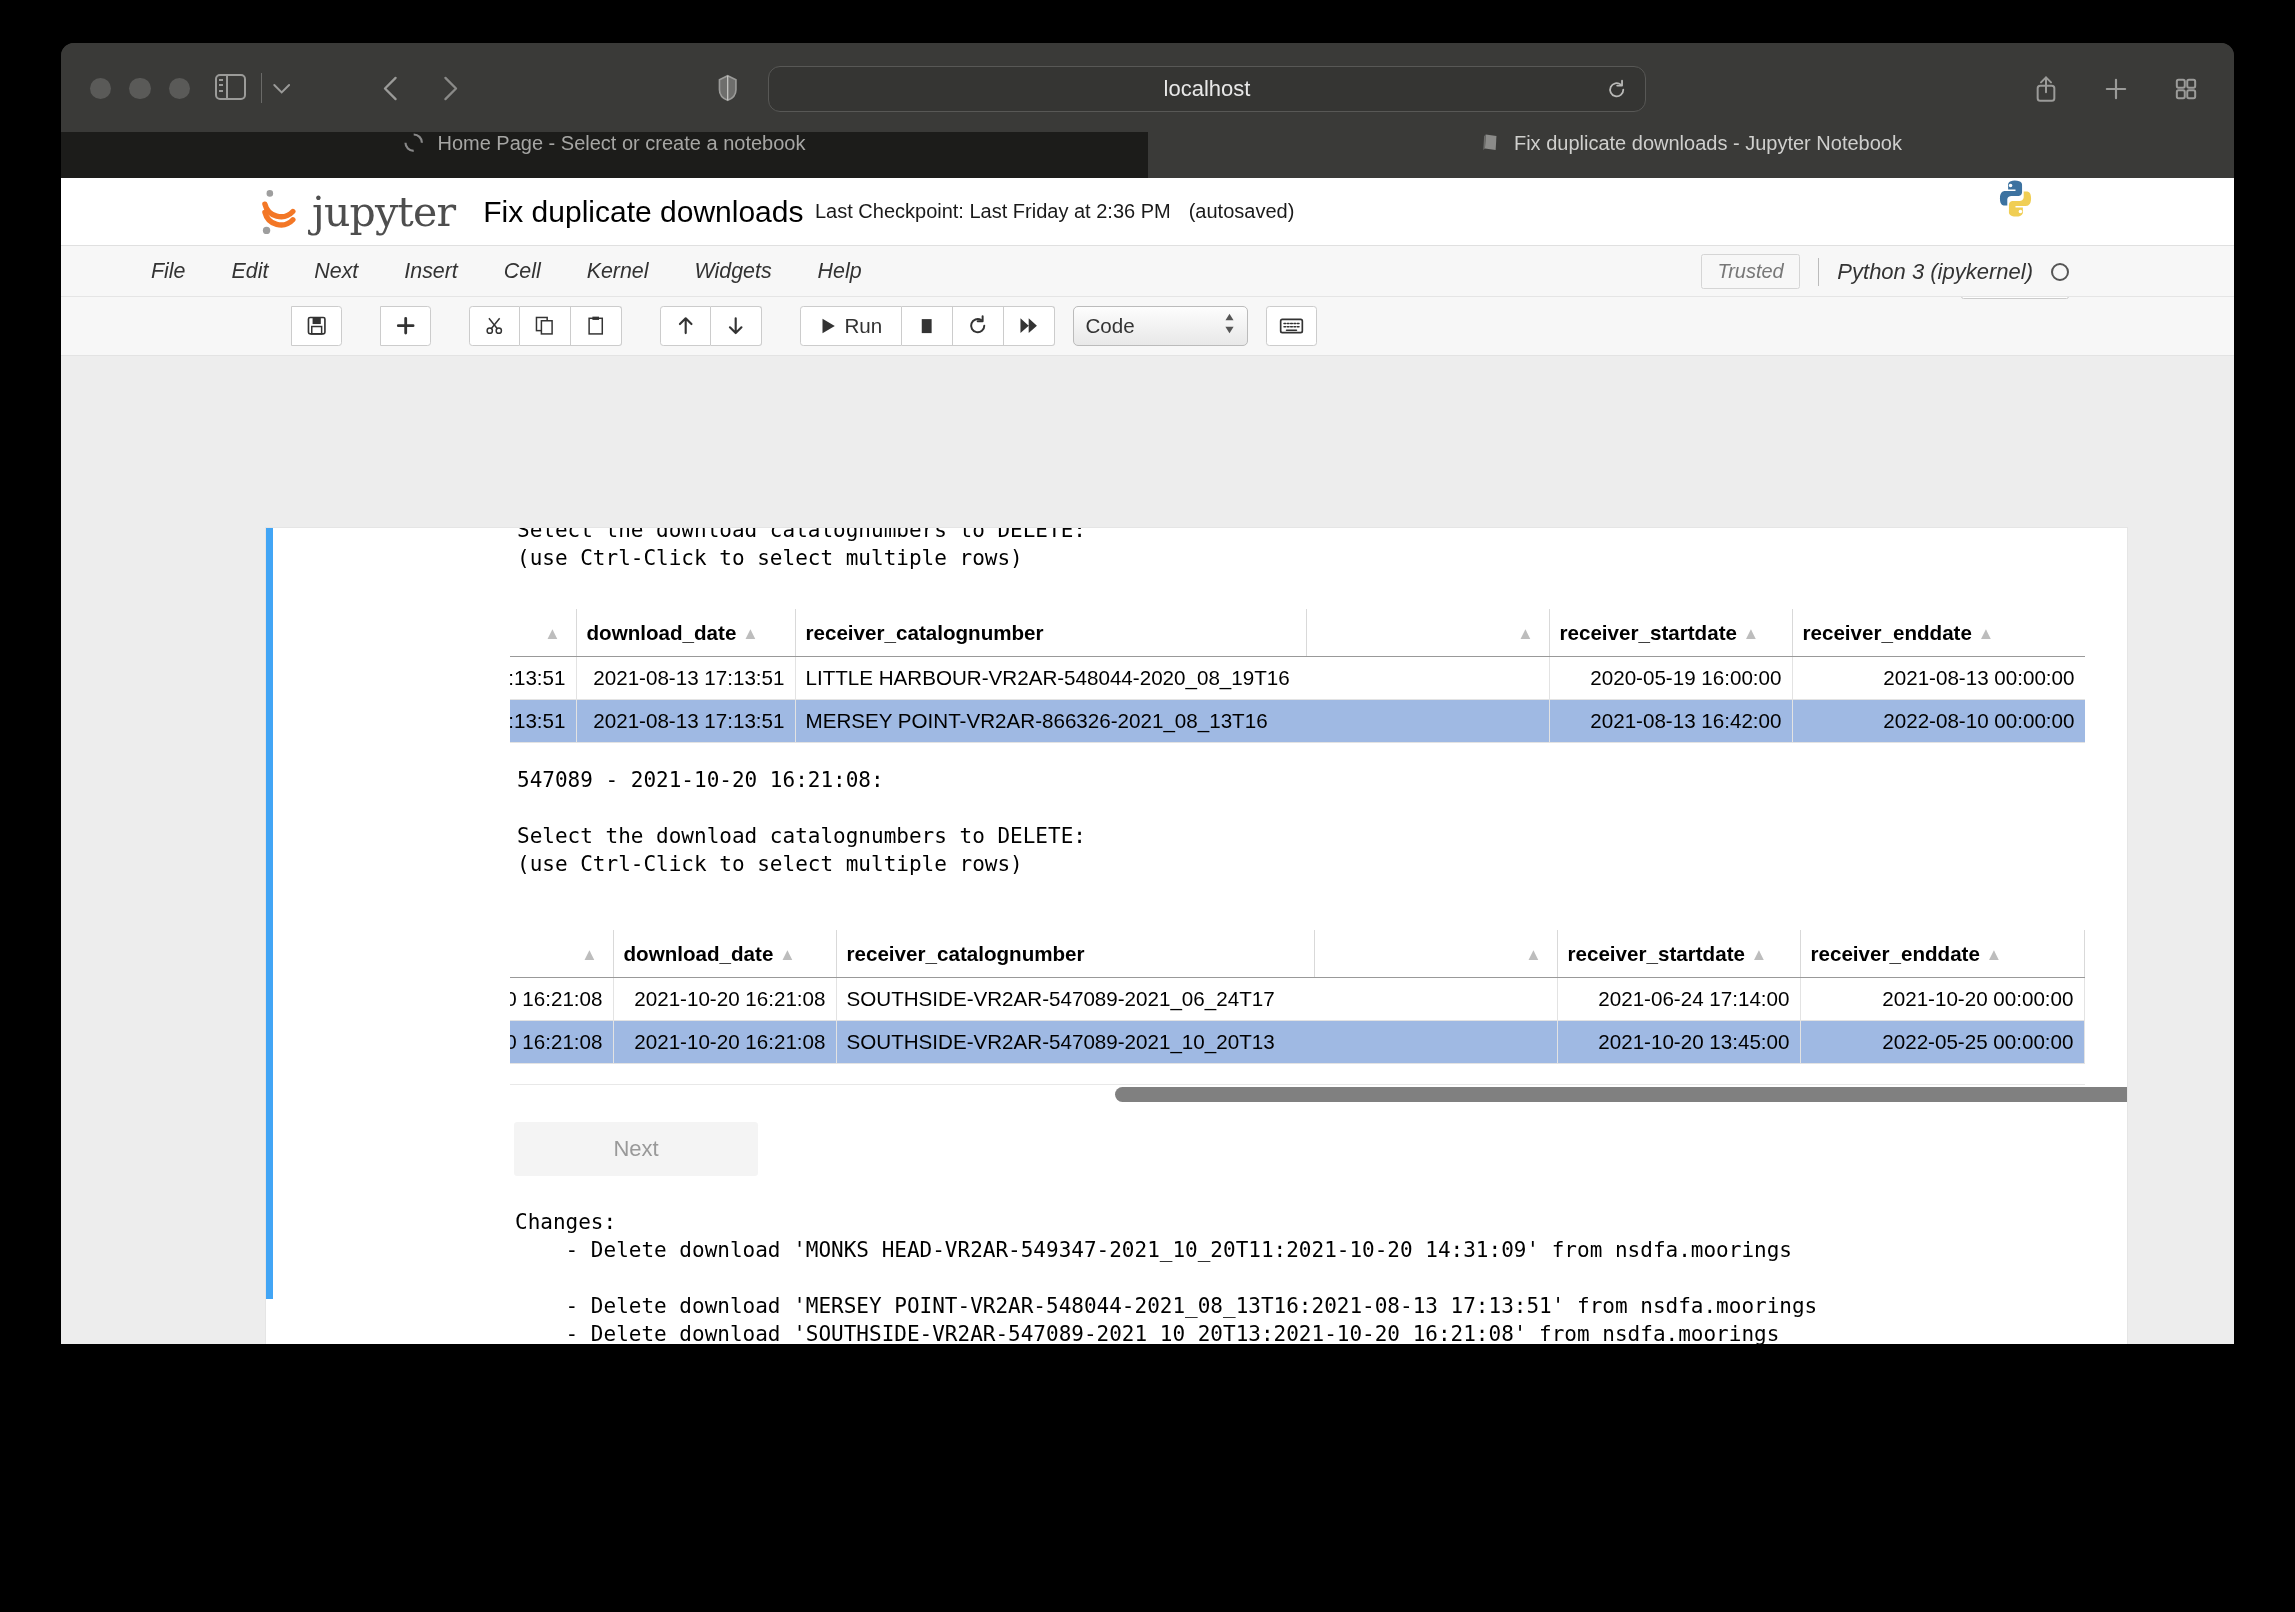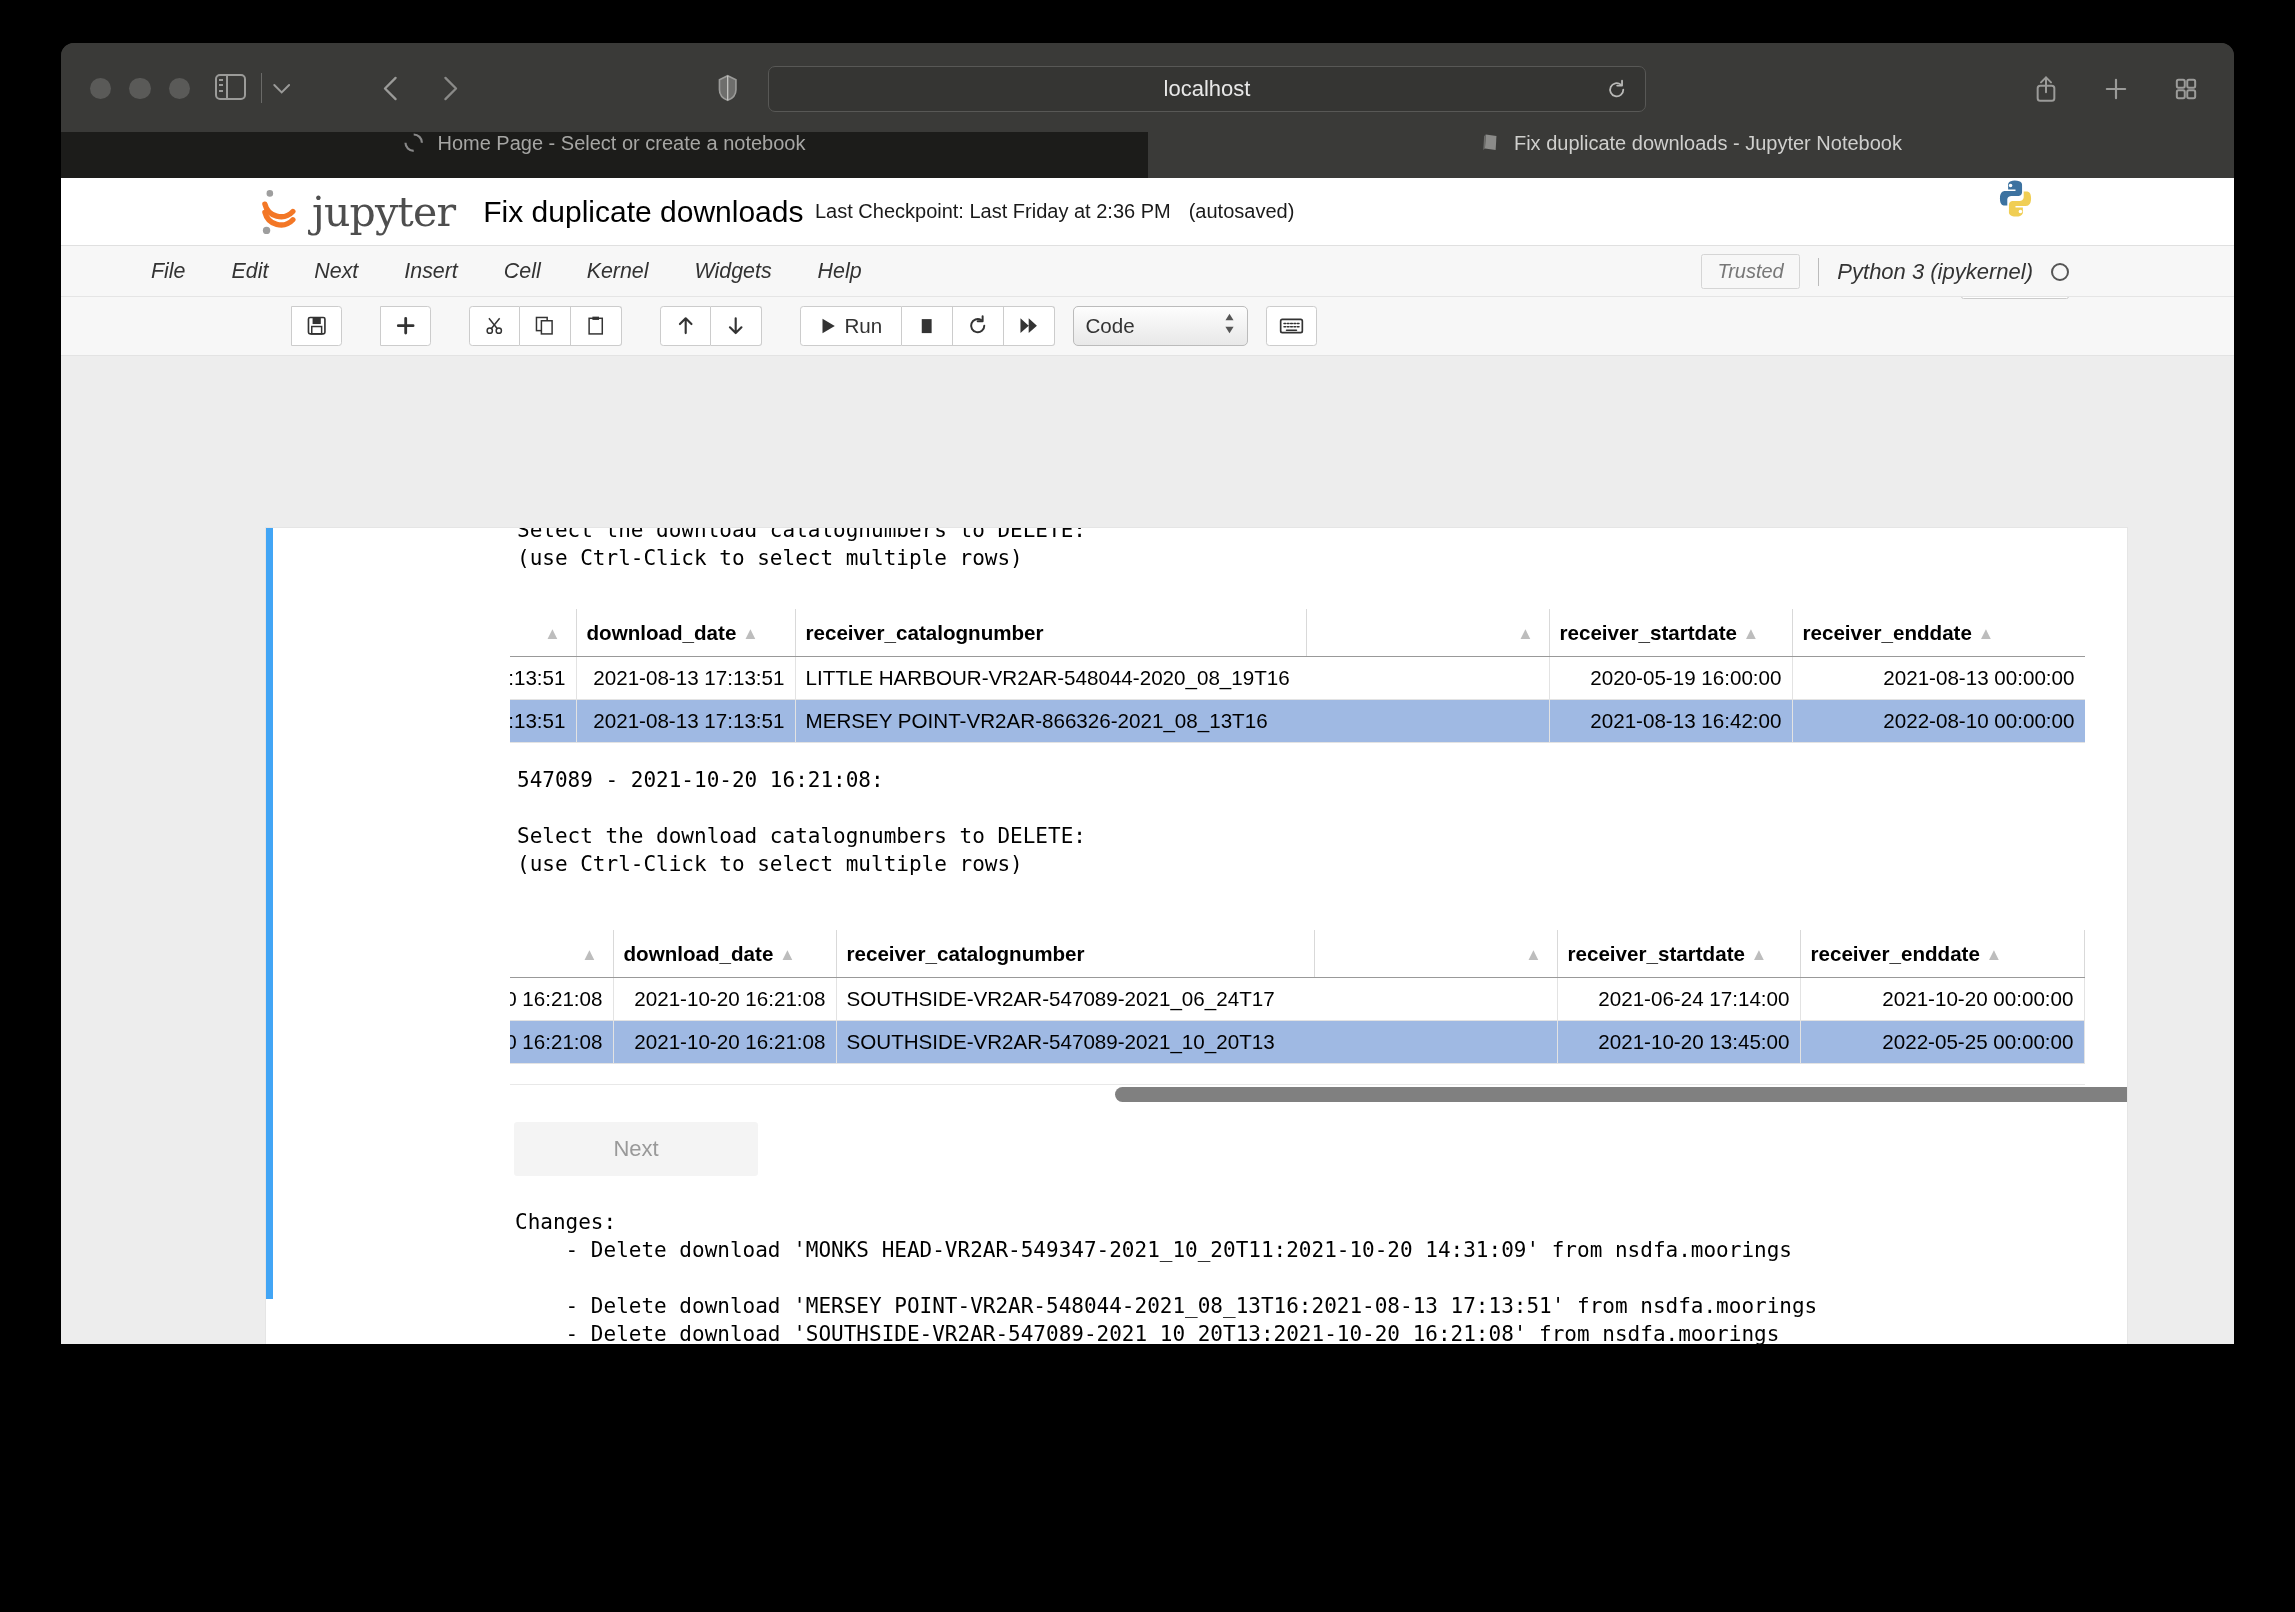--- a/index.html
+++ b/index.html
@@ -59,21 +59,21 @@
     position: absolute; top: 30px; width: 31px; height: 31px;
   }
   .nav-back { left: 315px; }
   .nav-fwd  { left: 373px; }
 
   .shield-icon { position: absolute; left: 656px; top: 31px; width: 21.4px; height: 28px; }
 
   .address-bar {
     position: absolute; left: 707px; top: 23px;
     width: 878px; height: 46px;
-    border: 1.2px solid #585856; border-radius: 7px;
+    border: 1.2px solid #585856; border-radius: 12px;
     background: #353533;
     display: flex; align-items: center; justify-content: center;
   }
   .address-text {
     color: #e8e8e8; font-size: 22px;
     font-family: "Liberation Sans", sans-serif;
   }
   .reload-icon {
     position: absolute; right: 18px; top: 12.4px;
     width: 21.4px; height: 21.4px;

